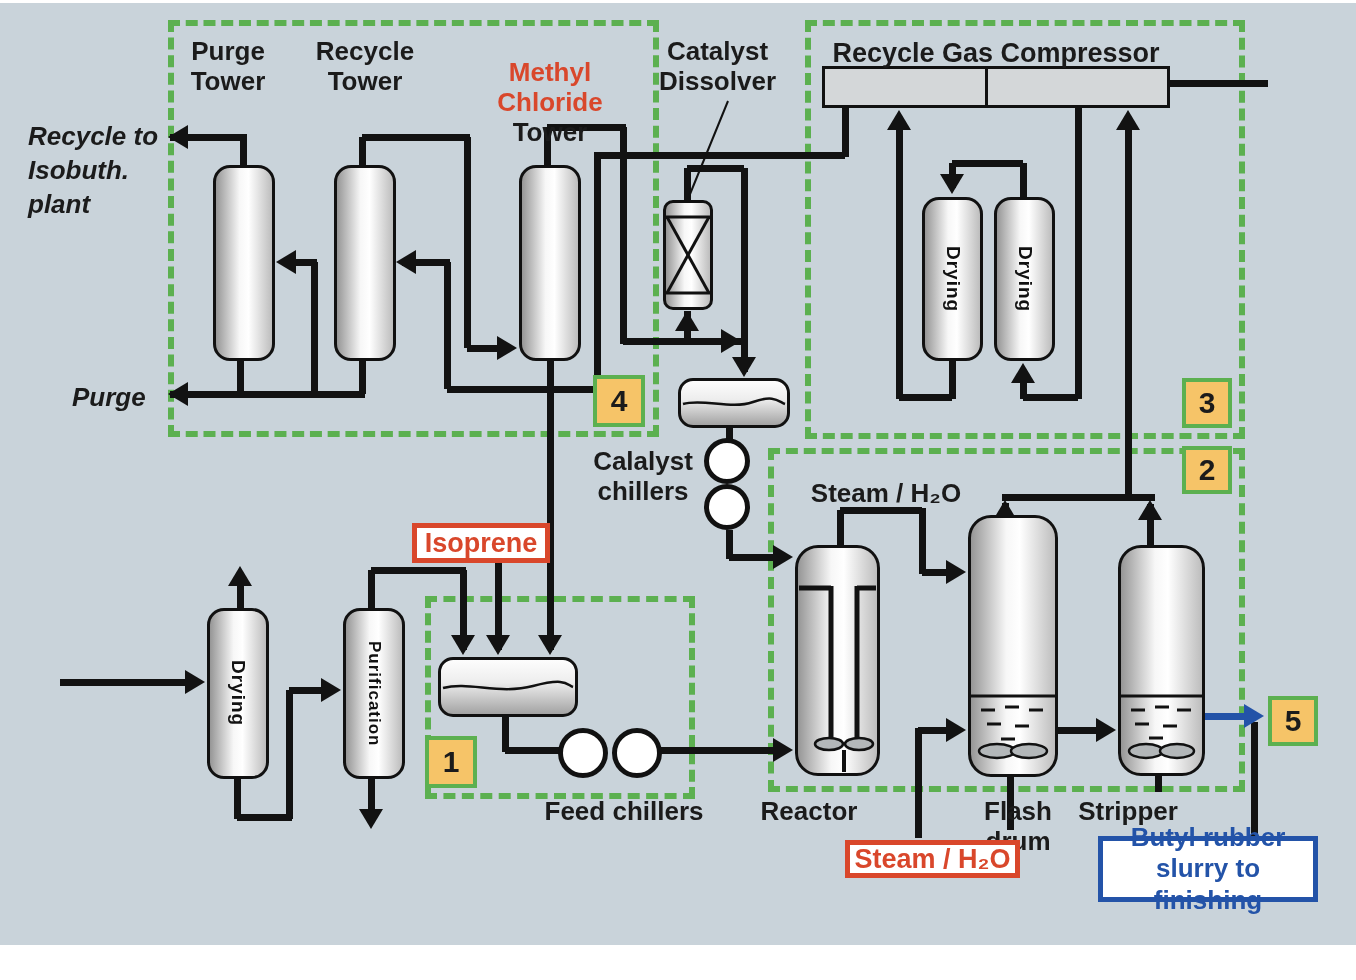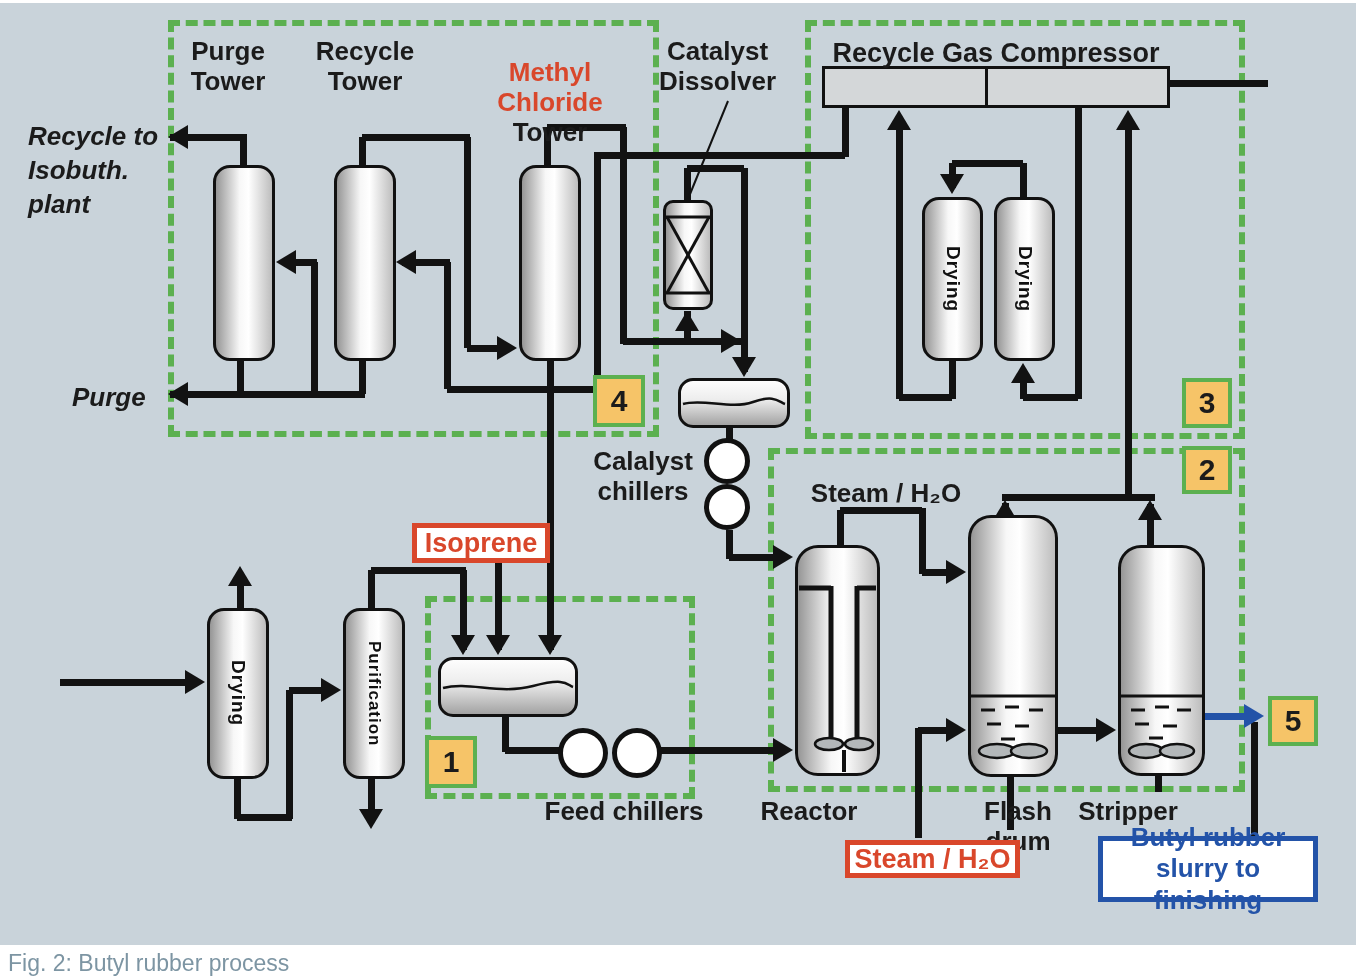--- a/index.html
+++ b/index.html
@@ -294,14 +294,13 @@
     <span>Isoprene</span>
   </div>
   <div class="srcbox" style="left:845px;top:840px;width:175px;height:38px;">
     <span>Steam / H₂O</span>
   </div>
   <div class="bluebox" style="left:1098px;top:836px;width:220px;height:66px;">
     <span>Butyl rubber
 slurry to finishing</span>
   </div>
 
-  <div class="caption">Fig. 2: Butyl rubber process</div>
 </div>
 
 </body></html>

